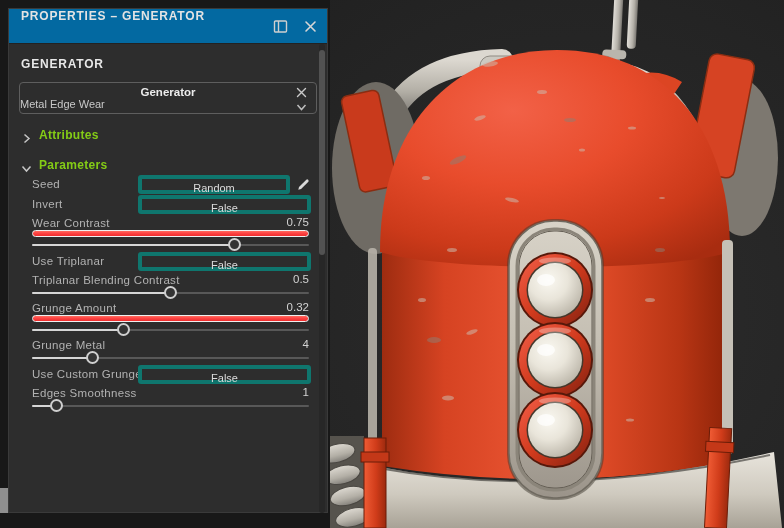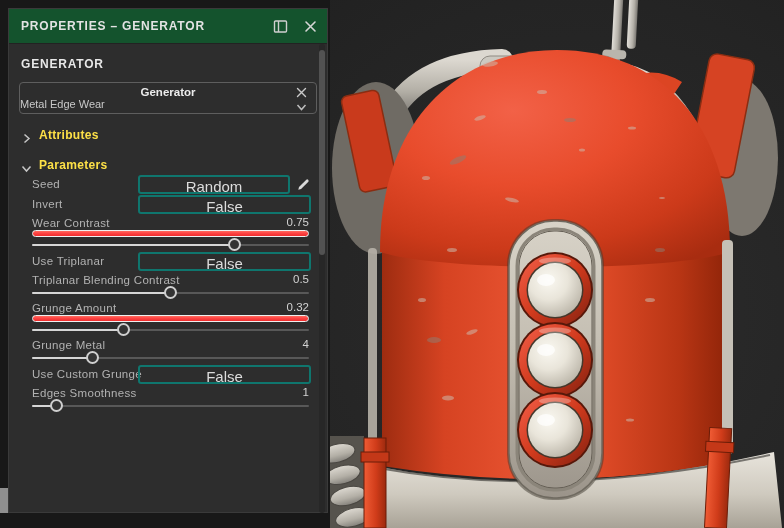--- a/index.html
+++ b/index.html
@@ -8,22 +8,22 @@
     background:#181818;
     font-family:"Liberation Sans", sans-serif;
     -webkit-font-smoothing:antialiased;
   }
   
   .panel{
     position:absolute;left:8px;top:8px;width:320px;height:505px;
     background:#2d2d2d;border:1px solid #3a3a3a;box-sizing:border-box;
   }
   .panel-header{
-    position:relative;height:34px;background:#14532d;
-    border-bottom:1px solid #222;display:flex;align-items:center;
+    position:relative;height:34px;background:#0369a1;
+    border-bottom:1px solid #222;display:flex;align-items:flex-start;
   }
   .panel-title{
     margin-left:12px;font-size:12px;font-weight:bold;color:#e3e3e3;
     letter-spacing:.8px;
   }
   .header-icons{position:absolute;right:8px;top:0;height:34px;display:flex;align-items:center;gap:12px;}
   .hicon{width:18px;height:18px;display:flex;align-items:center;justify-content:center;cursor:pointer;}
   .panel-body{position:relative;height:469px;overflow:hidden;}
   .vscroll{
     position:absolute;right:2px;top:0;width:6px;height:469px;background:#272727;border-radius:3px;
@@ -43,34 +43,34 @@
   .selector-value{
     position:absolute;left:0;right:0;bottom:3px;text-align:left;
     font-size:11px;color:#c9c9c9;
   }
   .selector .sel-x{position:absolute;right:8px;top:2px;width:13px;height:13px;cursor:pointer;}
   .selector .sel-chev{position:absolute;right:8px;bottom:3px;width:13px;height:11px;cursor:pointer;}
   .group-row{
     margin:12px 0 0 12px;height:18px;display:flex;align-items:center;gap:7px;cursor:pointer;
   }
   .group-row .gchev{width:11px;height:11px;flex:0 0 auto;}
-  .group-label{font-size:12px;font-weight:bold;color:#fde047;letter-spacing:.3px;}
+  .group-label{font-size:12px;font-weight:bold;color:#84cc16;letter-spacing:.3px;}
   
   .param-row{position:relative;margin:1px 18px 0 23px;}
   .row-button{height:19px;}
   .row-slider{height:27px;}
   .row-slider.modified{height:36px;}
   .param-label{
     position:absolute;left:0;top:2px;font-size:11.5px;color:#b2b2b2;letter-spacing:.3px;
   }
   .row-button .param-label{top:3px;}
   .value-btn{
     position:absolute;left:106px;top:0;width:173px;height:19px;box-sizing:border-box;
-    border:2px solid #0f766e;border-radius:3px;background:transparent;
-    color:#dcdcdc;font-size:15px;text-align:center;line-height:17px;cursor:pointer;
+    border:4px solid #0f766e;border-radius:3px;background:transparent;
+    color:#dcdcdc;font-size:11px;text-align:center;line-height:17px;cursor:pointer;
     font-family:"Liberation Sans", sans-serif;
   }
   .value-btn.short{width:152px;}
   .pencil{position:absolute;right:-2px;top:2px;width:15px;height:15px;cursor:pointer;}
   .param-value{
     position:absolute;right:0;top:1px;font-size:11.5px;color:#d2d2d2;
   }
   .red-bar{
     position:absolute;left:0;right:0;top:15px;height:7px;box-sizing:border-box;
     border:1px solid #efefef;border-radius:4px;

